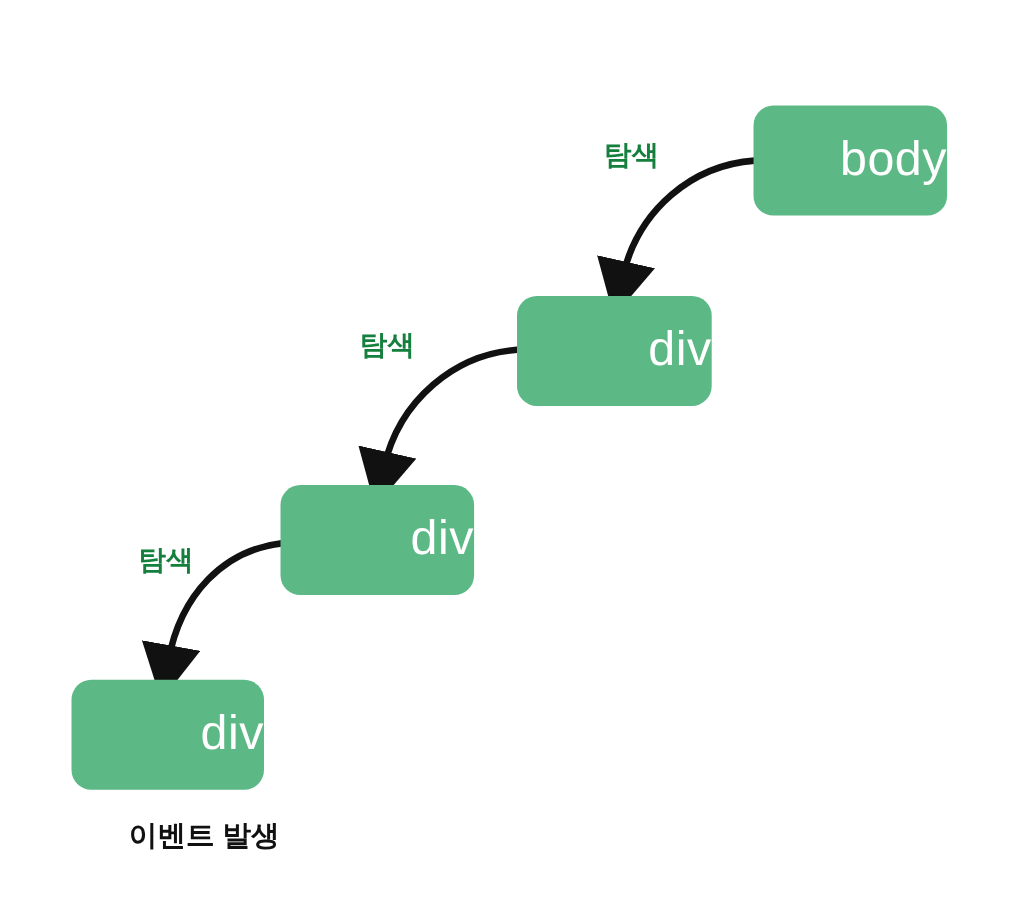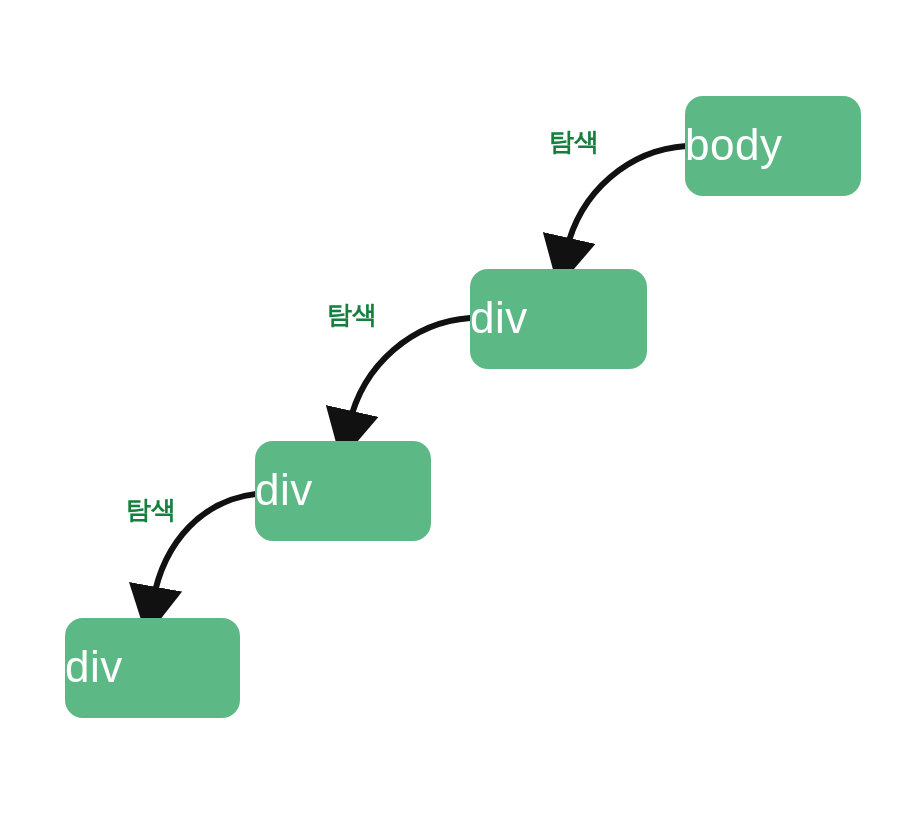--- a/index.html
+++ b/index.html
@@ -14,21 +14,21 @@
     position: relative;
     width: 918px;
     height: 840px;
     background: #ffffff;
     overflow: hidden;
   }
   .node {
     position: absolute;
     display: flex;
     align-items: center;
-    justify-content: flex-start;
+    justify-content: flex-end;
     border-radius: 18px;
     color: #ffffff;
     font-size: 44px;
     font-weight: 400;
     letter-spacing: 0.5px;
     line-height: 1;
     user-select: none;
   }
   .node-label {
     display: block;
@@ -95,14 +95,15 @@
   <div class="node" style="left:65px; top:618px; width:175px; height:100px; background:#5cb985;">
     <span class="node-label">div</span>
   </div>
 
   <div class="edge-label" style="left:549px; top:129px;">탐색</div>
 
   <div class="edge-label" style="left:327px; top:302px;">탐색</div>
 
   <div class="edge-label" style="left:126px; top:497px;">탐색</div>
 
+  <div class="caption" style="left:117px; top:746px;">이벤트 발생</div>
 
 </div>
 
 </body></html>

